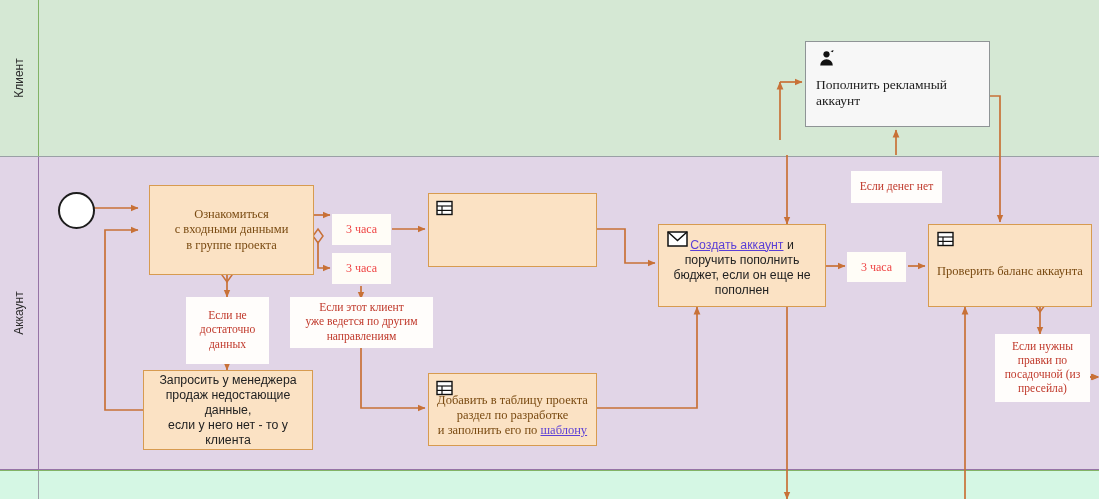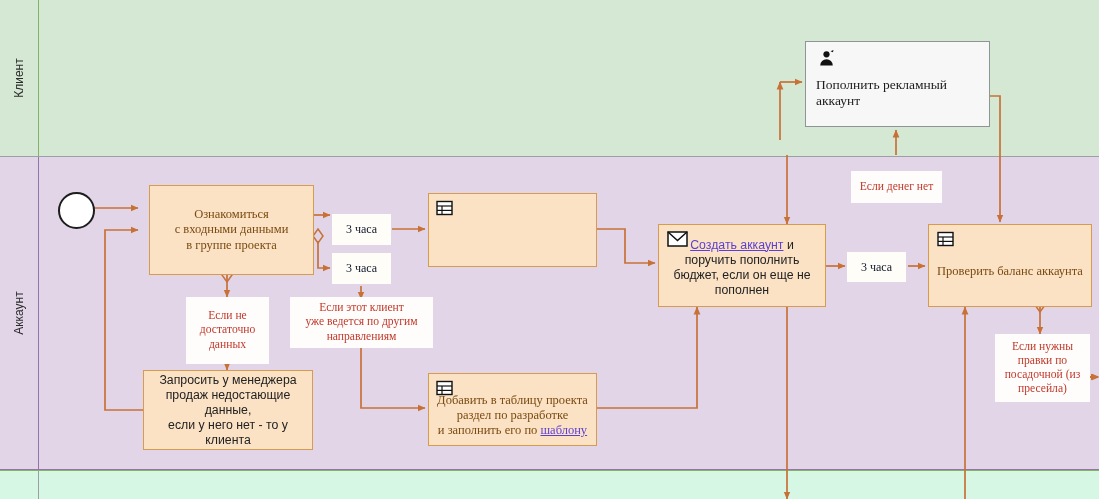--- a/index.html
+++ b/index.html
@@ -27,21 +27,21 @@
   .task.sans .txt{font-family:"Liberation Sans",sans-serif;color:#222;font-size:12.3px;}
 
   .task-white{background:#f7f7f7;border:1.6px solid #8f9496;display:flex;align-items:center;
               justify-content:flex-start;}
   .task-white .txt{font-family:"Liberation Serif",serif;font-size:13.5px;color:#1b1b1b;padding-left:10px;}
 
   .cond{background:#fffdfb;border:0;display:flex;align-items:center;justify-content:center;text-align:center;}
   .cond .txt{font-family:"Liberation Serif",serif;font-size:11.6px;color:#c0392b;line-height:1.22;padding:2px 4px;}
 
   .dur{background:#fffdf7;border:0;display:flex;align-items:center;justify-content:center;}
-  .dur .txt{font-family:"Liberation Serif",serif;font-size:12px;color:#0f172a;}
+  .dur .txt{font-family:"Liberation Serif",serif;font-size:12px;color:#ef4444;}
 
   .start-ev{position:absolute;border:2.2px solid #1d1d1d;border-radius:50%;background:#fff;}
 
   a.link{color:#5b3fd6;text-decoration:underline;}
 
   
   .icon{position:absolute;}
   svg{display:block;}
 
   

